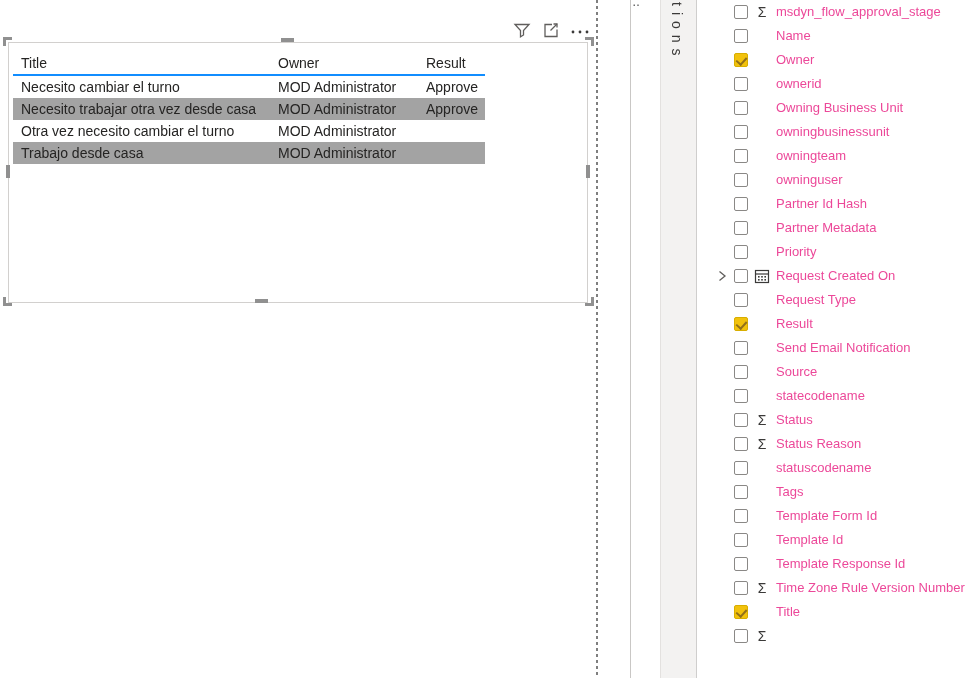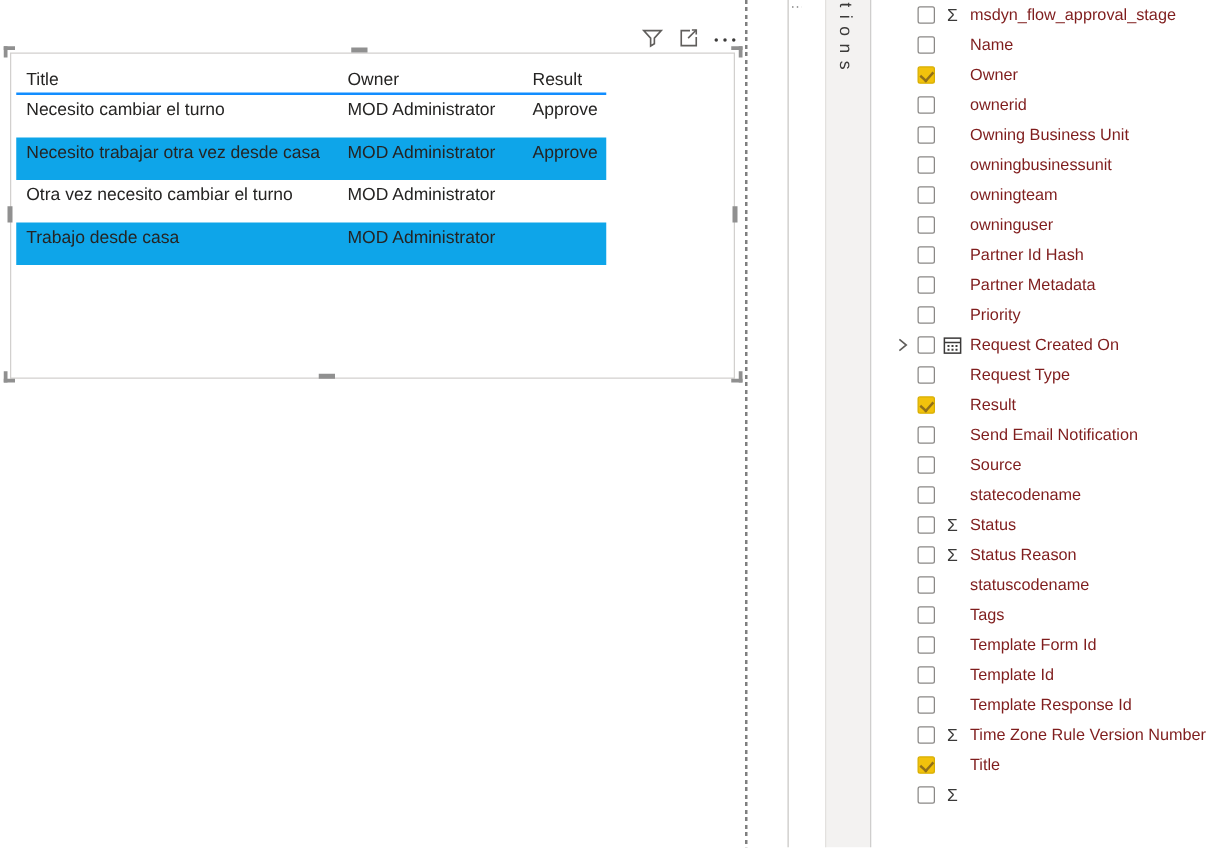--- a/index.html
+++ b/index.html
@@ -22,22 +22,22 @@
   .corner.tr { left: 585px; top: 37px; border-right: 3px solid #909090; border-top: 3px solid #909090; }
   .corner.bl { left: 3px;  top: 297px; border-left: 3px solid #909090; border-bottom: 3px solid #909090; }
   .corner.br { left: 585px; top: 297px; border-right: 3px solid #909090; border-bottom: 3px solid #909090; }
   .bar-h { width: 13px; height: 4px; }
   .bar-v { width: 4px; height: 13px; }
 
   
   .pbi-table { position: absolute; left: 4px; top: 4px; width: 472px; font-size: 14px; color: #252423; }
   .thead { position: relative; height: 29px; border-bottom: 2px solid #118DFF; }
   .thead span { position: absolute; top: 8px; white-space: nowrap; }
-  .trow { position: relative; height: 34px; line-height: 22px; }
-  .trow.alt { background: #0ea5e9; padding-left: 12px; }
+  .trow { position: relative; height: 22px; line-height: 22px; }
+  .trow.alt { background: #a3a3a3; padding-left: 12px; }
   .trow span { position: absolute; top: 0; white-space: nowrap; }
   .c0 { left: 8px; } .c1 { left: 265px; } .c2 { left: 413px; }
 
   
   .page-edge { position: absolute; left: 596px; top: 0; width: 2px; height: 678px;
     background: repeating-linear-gradient(to bottom, #7f7f7f 0 3px, transparent 3px 6px); }
   .pane-divider { position: absolute; left: 630px; top: 0; width: 1px; height: 678px; background: #c9c7c5; }
   .icon-fragment { position: absolute; left: 632px; top: 0; width: 9px; height: 6px; overflow: hidden;
     color: #444; font-size: 12px; line-height: 4px; letter-spacing: 1px; }
 
@@ -52,21 +52,21 @@
   .f-item { position: relative; height: 24px; cursor: pointer; }
   .f-chevron { position: absolute; left: 18px; top: 5px; width: 12px; height: 14px; color: #605e5c; }
   .checkbox { position: absolute; left: 36px; top: 5px; width: 14px; height: 14px;
     border: 1px solid #8a8886; border-radius: 2px; background: #fff; }
   .checkbox.checked { background: #f2c20c; border-color: #d8ae00; }
   .checkbox.checked::after { content: ""; position: absolute; left: 3px; top: 1px;
     width: 5px; height: 8px; border: solid #91701a; border-width: 0 2px 2px 0; transform: rotate(42deg); }
   .f-icon { position: absolute; left: 54px; top: 0; width: 20px; height: 24px;
     display: flex; align-items: center; justify-content: center; color: #3b3a39; font-size: 14px; }
   .f-label { position: absolute; left: 78px; top: 0; line-height: 24px; font-size: 13px;
-    color: #7f1d1d; white-space: nowrap; }
+    color: #ec4899; white-space: nowrap; }
 </style>
 </head>
 <body>
 
 <div class="screen">
 
   <div class="vh-icons">
     <svg width="20" height="20" viewBox="0 0 20 20">
       <path d="M3 4.5 H17 L11.5 10.5 V15 L8.5 16.8 V10.5 Z" fill="none" stroke="#605e5c" stroke-width="1.3"></path>
     </svg>

